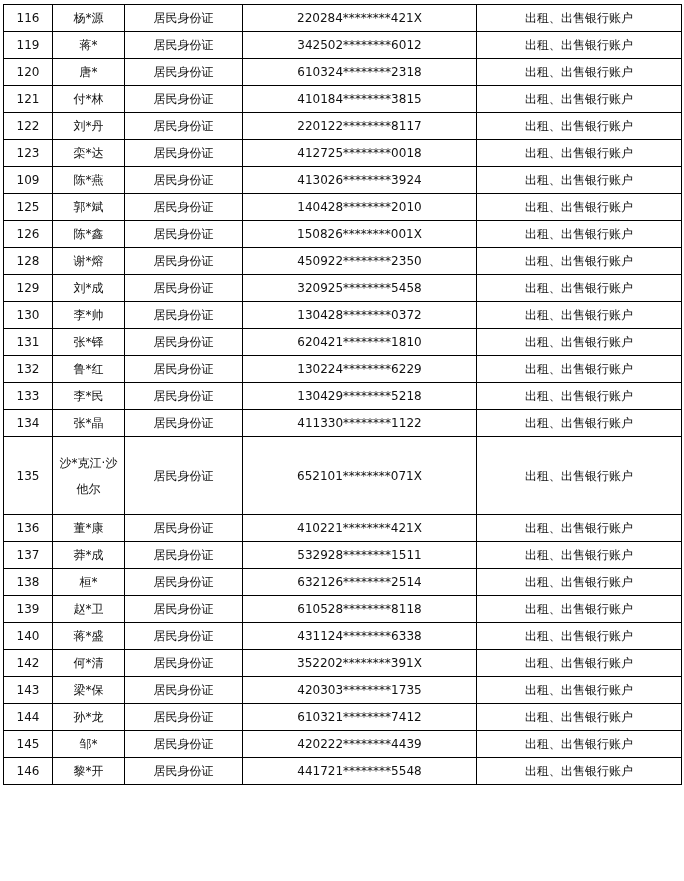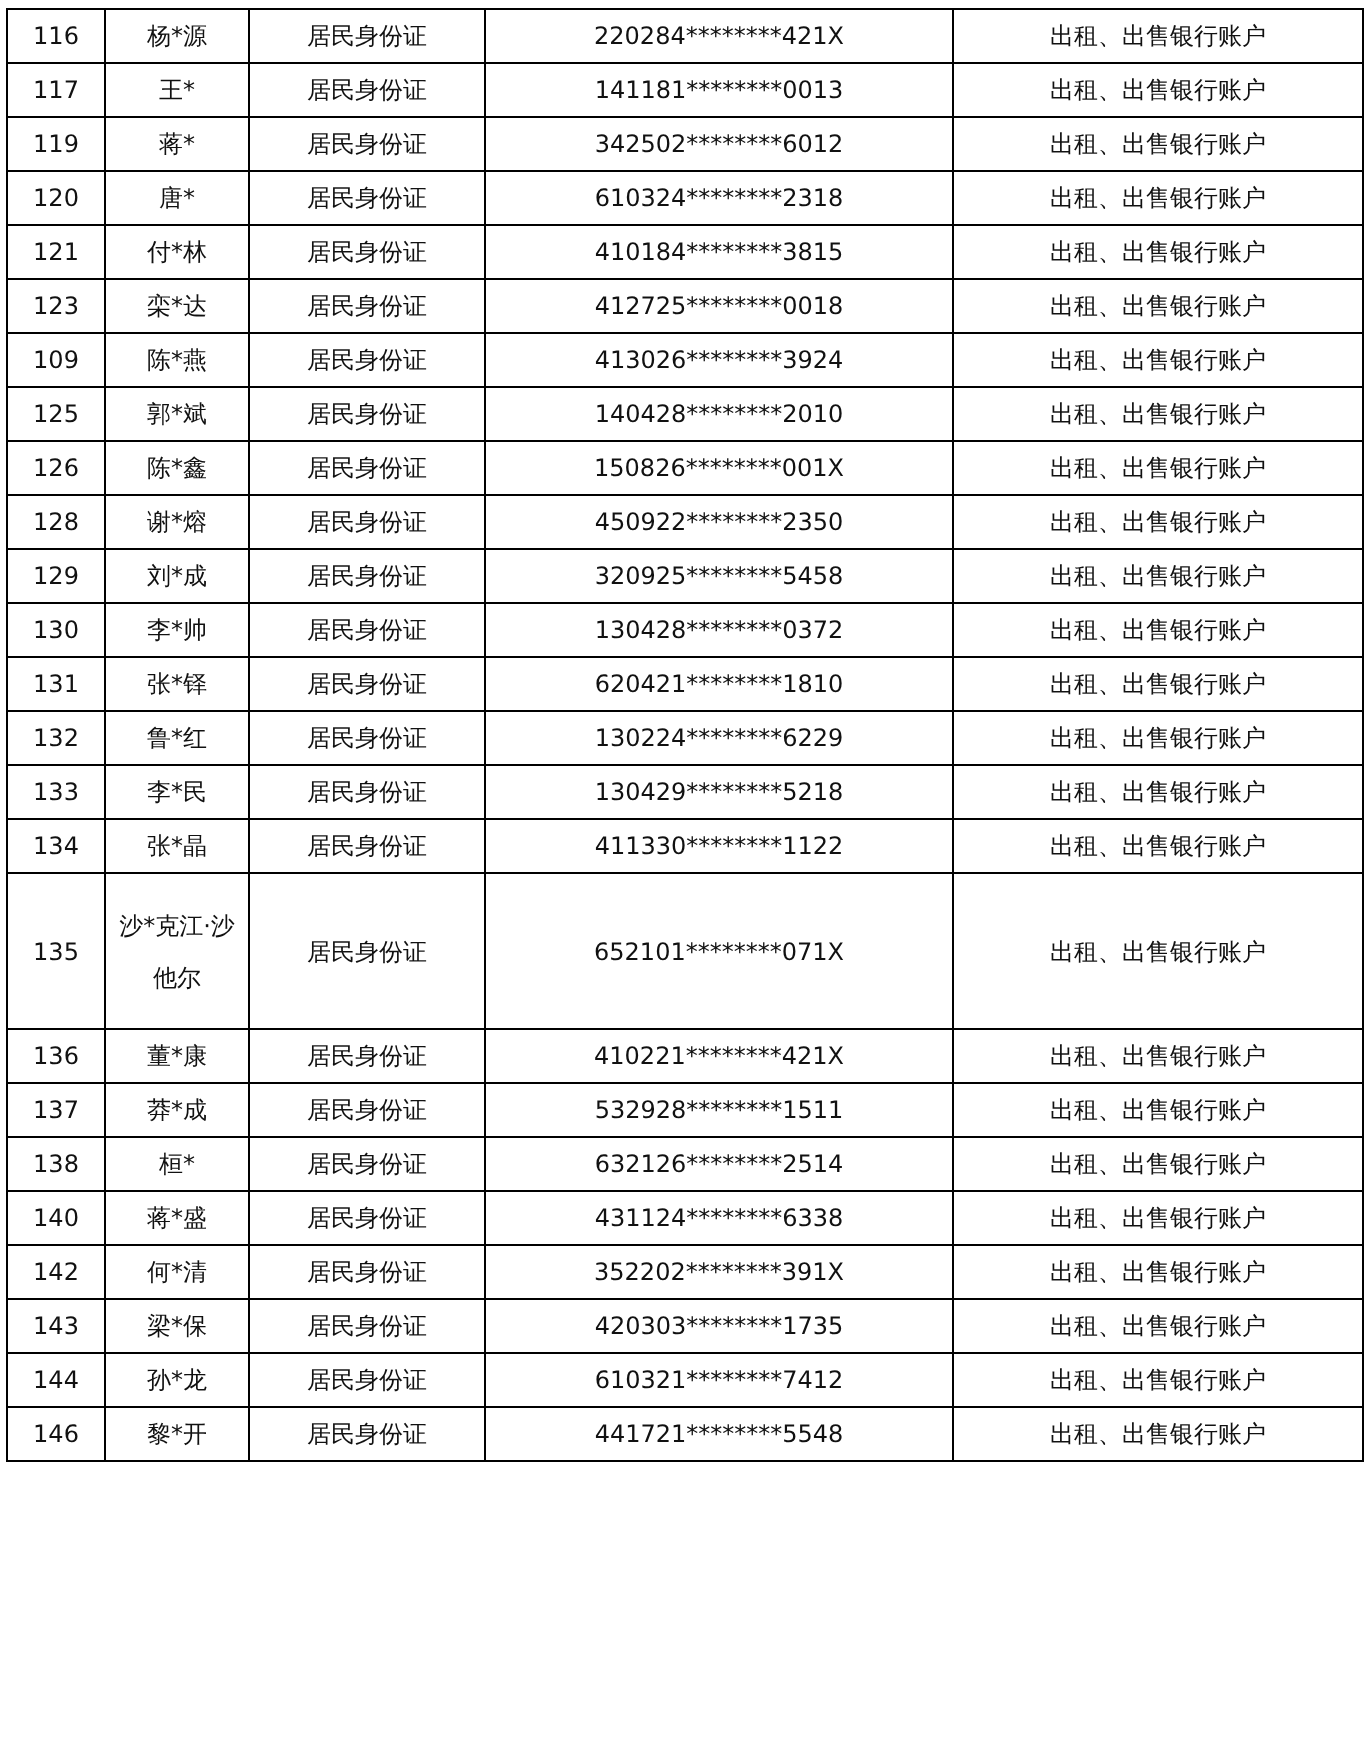--- a/index.html
+++ b/index.html
@@ -61,27 +61,20 @@
   </colgroup>
   <tbody id="roster-body">
   <tr>
     <td>116</td>
     <td class="name-cell">杨*源</td>
     <td>居民身份证</td>
     <td>220284********421X</td>
     <td>出租、出售银行账户</td>
   </tr>
 
-  <tr>
-    <td>117</td>
-    <td class="name-cell">王*</td>
-    <td>居民身份证</td>
-    <td>141181********0013</td>
-    <td>出租、出售银行账户</td>
-  </tr>
 
 
   <tr>
     <td>119</td>
     <td class="name-cell">蒋*</td>
     <td>居民身份证</td>
     <td>342502********6012</td>
     <td>出租、出售银行账户</td>
   </tr>
 
@@ -94,20 +87,27 @@
   </tr>
 
   <tr>
     <td>121</td>
     <td class="name-cell">付*林</td>
     <td>居民身份证</td>
     <td>410184********3815</td>
     <td>出租、出售银行账户</td>
   </tr>
 
+  <tr>
+    <td>122</td>
+    <td class="name-cell">刘*丹</td>
+    <td>居民身份证</td>
+    <td>220122********8117</td>
+    <td>出租、出售银行账户</td>
+  </tr>
 
   <tr>
     <td>123</td>
     <td class="name-cell">栾*达</td>
     <td>居民身份证</td>
     <td>412725********0018</td>
     <td>出租、出售银行账户</td>
   </tr>
 
   <tr>
@@ -216,20 +216,27 @@
   </tr>
 
   <tr>
     <td>138</td>
     <td class="name-cell">桓*</td>
     <td>居民身份证</td>
     <td>632126********2514</td>
     <td>出租、出售银行账户</td>
   </tr>
 
+  <tr>
+    <td>139</td>
+    <td class="name-cell">赵*卫</td>
+    <td>居民身份证</td>
+    <td>610528********8118</td>
+    <td>出租、出售银行账户</td>
+  </tr>
 
   <tr>
     <td>140</td>
     <td class="name-cell">蒋*盛</td>
     <td>居民身份证</td>
     <td>431124********6338</td>
     <td>出租、出售银行账户</td>
   </tr>
 
 
@@ -250,20 +257,27 @@
   </tr>
 
   <tr>
     <td>144</td>
     <td class="name-cell">孙*龙</td>
     <td>居民身份证</td>
     <td>610321********7412</td>
     <td>出租、出售银行账户</td>
   </tr>
 
+  <tr>
+    <td>145</td>
+    <td class="name-cell">邹*</td>
+    <td>居民身份证</td>
+    <td>420222********4439</td>
+    <td>出租、出售银行账户</td>
+  </tr>
 
   <tr>
     <td>146</td>
     <td class="name-cell">黎*开</td>
     <td>居民身份证</td>
     <td>441721********5548</td>
     <td>出租、出售银行账户</td>
   </tr>
 </tbody>
 </table>

